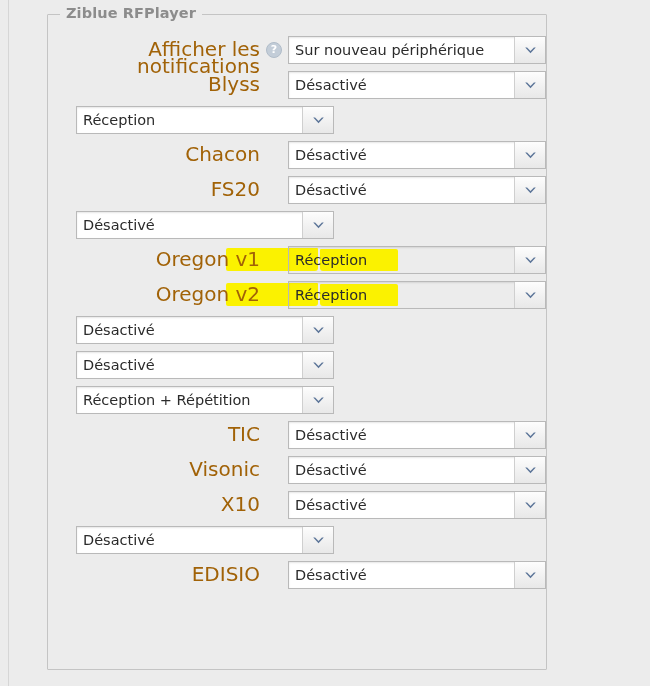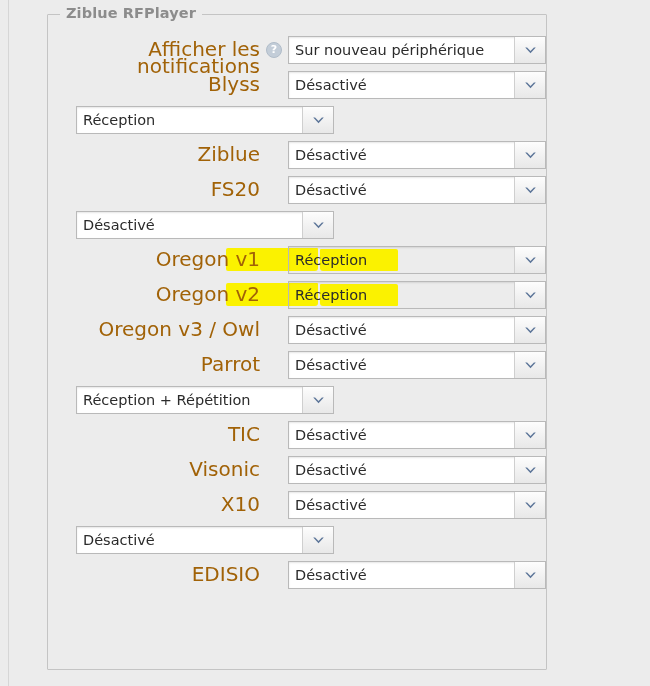--- a/index.html
+++ b/index.html
@@ -233,21 +233,21 @@
           <div class="select-wrap">
             <div class="select-value">Réception</div>
             <div class="select-arrow-btn">
               <svg width="13" height="9" viewBox="0 0 13 9" aria-hidden="true">
                 <path d="M1.2 1.4 L6.5 7.2 L11.8 1.4 L9.9 1.4 L6.5 5.1 L3.1 1.4 Z" fill="#5d7699"></path>
               </svg>
             </div>
           </div>
         </div>
         <div class="form-row">
-          <div class="row-label">Ziblue</div>
+          <div class="row-label">Chacon</div>
           <div class="spacer-nohelp"></div>
           <div class="select-wrap">
             <div class="select-value">Désactivé</div>
             <div class="select-arrow-btn">
               <svg width="13" height="9" viewBox="0 0 13 9" aria-hidden="true">
                 <path d="M1.2 1.4 L6.5 7.2 L11.8 1.4 L9.9 1.4 L6.5 5.1 L3.1 1.4 Z" fill="#5d7699"></path>
               </svg>
             </div>
           </div>
         </div>
@@ -296,33 +296,31 @@
           <div class="select-wrap">
             <div class="select-value">Réception</div>
             <div class="select-arrow-btn">
               <svg width="13" height="9" viewBox="0 0 13 9" aria-hidden="true">
                 <path d="M1.2 1.4 L6.5 7.2 L11.8 1.4 L9.9 1.4 L6.5 5.1 L3.1 1.4 Z" fill="#5d7699"></path>
               </svg>
             </div>
           </div>
         </div>
         <div class="form-row">
-          <div class="row-label">Oregon v3 / Owl</div>
-          <div class="spacer-nohelp"></div>
-          <div class="select-wrap">
-            <div class="select-value">Désactivé</div>
-            <div class="select-arrow-btn">
-              <svg width="13" height="9" viewBox="0 0 13 9" aria-hidden="true">
-                <path d="M1.2 1.4 L6.5 7.2 L11.8 1.4 L9.9 1.4 L6.5 5.1 L3.1 1.4 Z" fill="#5d7699"></path>
-              </svg>
-            </div>
-          </div>
-        </div>
-        <div class="form-row">
-          <div class="row-label">Parrot</div>
+          <div class="spacer-nohelp"></div>
+          <div class="select-wrap">
+            <div class="select-value">Désactivé</div>
+            <div class="select-arrow-btn">
+              <svg width="13" height="9" viewBox="0 0 13 9" aria-hidden="true">
+                <path d="M1.2 1.4 L6.5 7.2 L11.8 1.4 L9.9 1.4 L6.5 5.1 L3.1 1.4 Z" fill="#5d7699"></path>
+              </svg>
+            </div>
+          </div>
+        </div>
+        <div class="form-row">
           <div class="spacer-nohelp"></div>
           <div class="select-wrap">
             <div class="select-value">Désactivé</div>
             <div class="select-arrow-btn">
               <svg width="13" height="9" viewBox="0 0 13 9" aria-hidden="true">
                 <path d="M1.2 1.4 L6.5 7.2 L11.8 1.4 L9.9 1.4 L6.5 5.1 L3.1 1.4 Z" fill="#5d7699"></path>
               </svg>
             </div>
           </div>
         </div>

